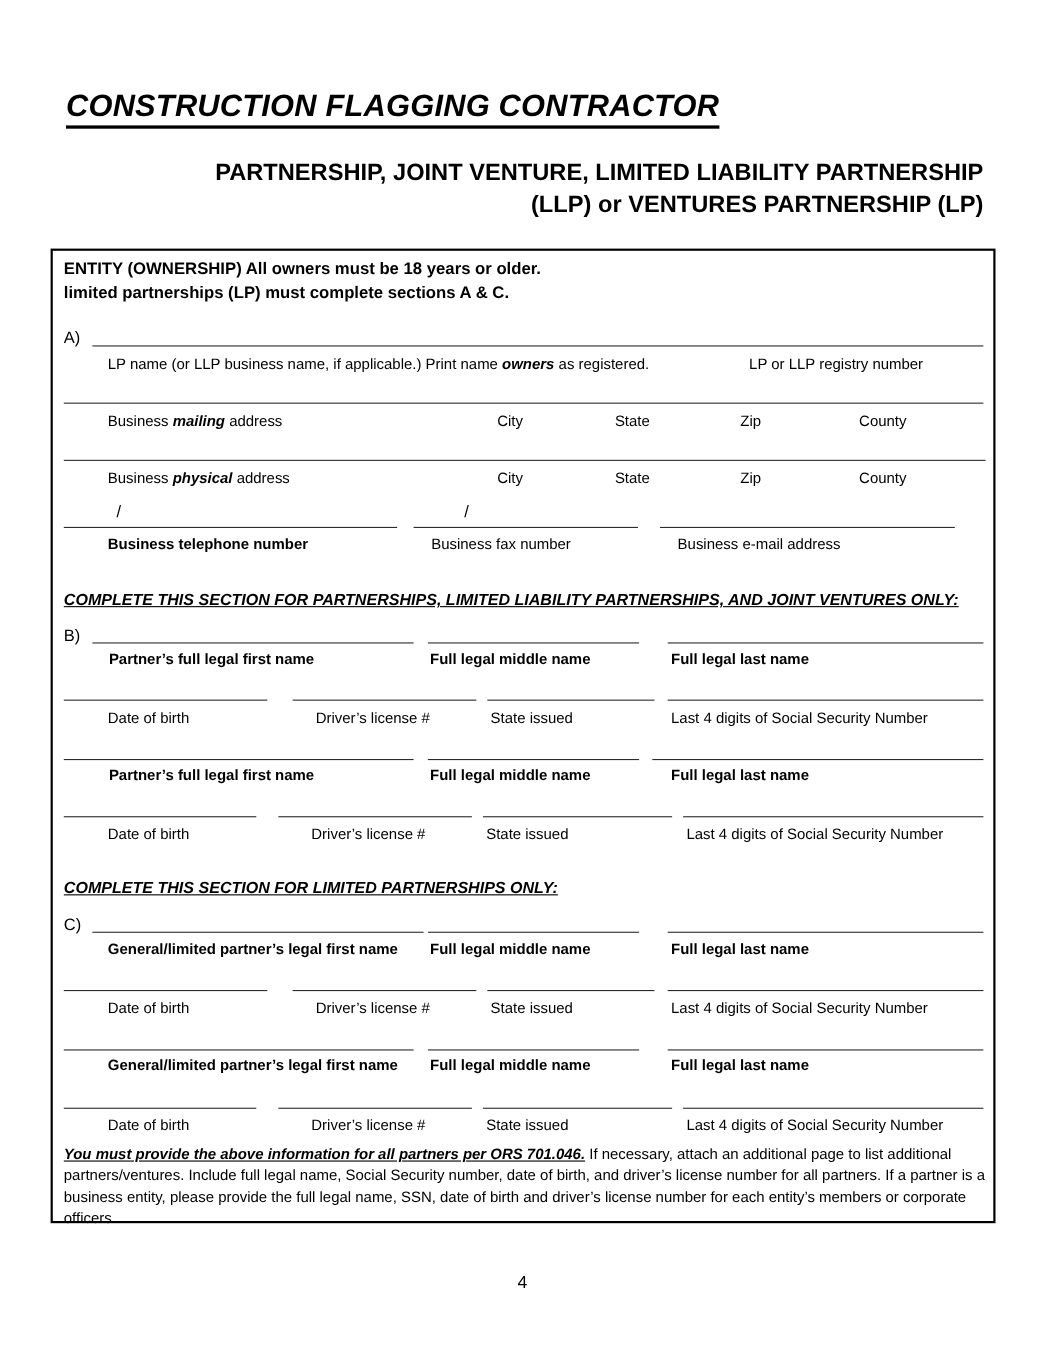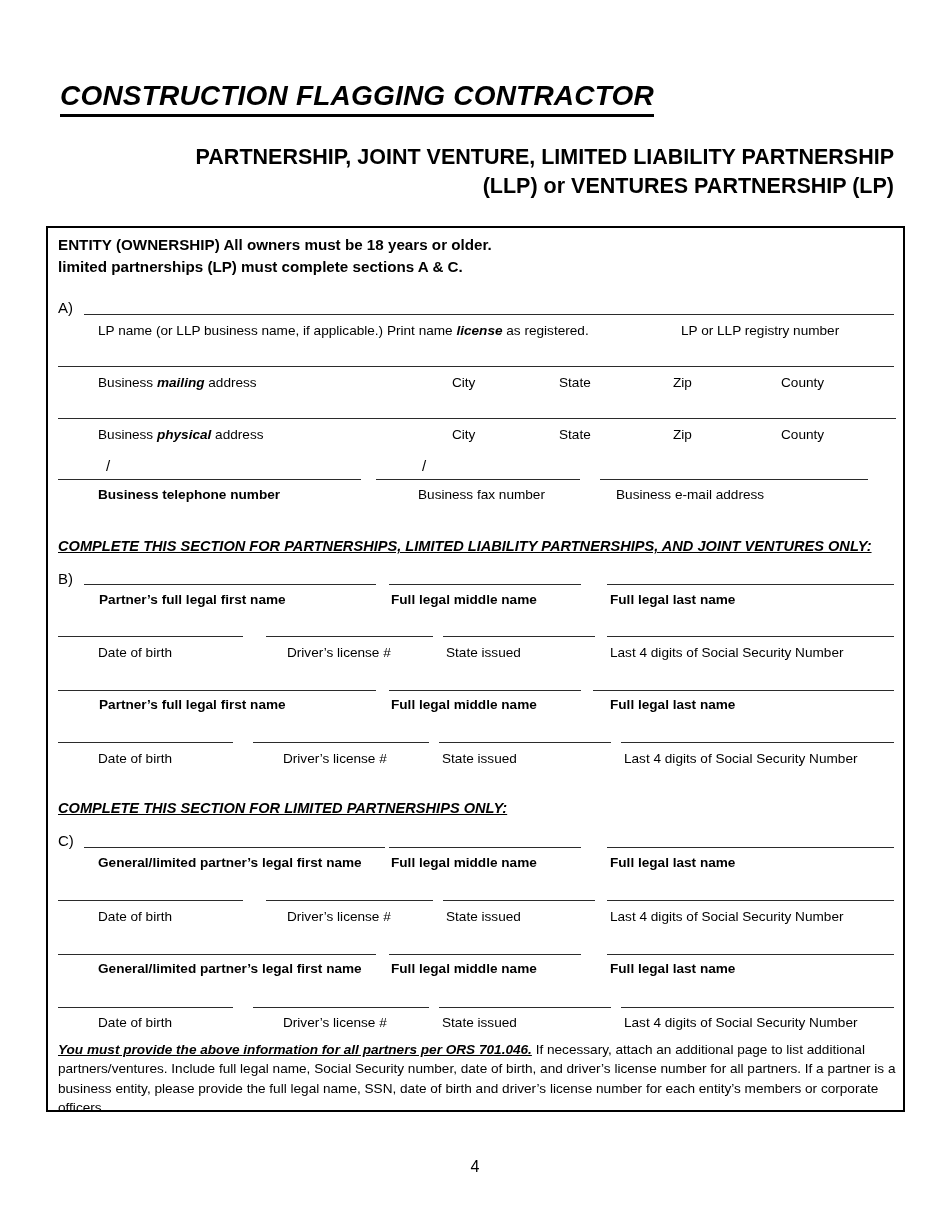--- a/index.html
+++ b/index.html
@@ -158,21 +158,21 @@
   <div class="form-box">
     <div class="box-inner">
 
       <div class="entity-intro">
         <div>ENTITY (OWNERSHIP) All owners must be 18 years or older.</div>
         <div><span>limited partnerships (LP) must complete sections A &amp; C</span><span class="plain-period">.</span></div>
       </div>
 
       <span class="marker" style="left:10px; top:72px;">A)</span>
       <div class="seg thick" style="left:36px; top:86px; width:810px;"></div>
-      <span class="cap" style="left:50px; top:96px;"><span>LP name (or LLP business name, if applicable.) Print name </span><span class="bi">license</span><span> as registered.</span></span>
+      <span class="cap" style="left:50px; top:96px;"><span>LP name (or LLP business name, if applicable.) Print name </span><span class="bi">owners</span><span> as registered.</span></span>
       <span class="cap" style="left:633px; top:96px;">LP or LLP registry number</span>
 
       <div class="seg thick" style="left:10px; top:138px; width:836px;"></div>
       <span class="cap" style="left:50px; top:148px;"><span>Business </span><span class="bi">mailing</span><span> address</span></span>
       <span class="cap" style="left:404px; top:148px;">City</span>
       <span class="cap" style="left:511px; top:148px;">State</span>
       <span class="cap" style="left:625px; top:148px;">Zip</span>
       <span class="cap" style="left:733px; top:148px;">County</span>
 
       <div class="seg thick" style="left:10px; top:190px; width:838px;"></div>
@@ -181,21 +181,21 @@
       <span class="cap" style="left:511px; top:200px;">State</span>
       <span class="cap" style="left:625px; top:200px;">Zip</span>
       <span class="cap" style="left:733px; top:200px;">County</span>
 
       <span class="slash" style="left:58px; top:230px;">/</span>
       <div class="seg thick" style="left:10px; top:251px; width:303px;"></div>
       <span class="cap" style="left:50px; top:260px;font-weight:bold;">Business telephone number</span>
 
       <span class="slash" style="left:374px; top:230px;">/</span>
       <div class="seg thick" style="left:328px; top:251px; width:204px;"></div>
-      <span class="cap" style="left:344px; top:260px;margin-left:26px;">Business fax number</span>
+      <span class="cap" style="left:344px; top:260px;">Business fax number</span>
 
       <div class="seg thick" style="left:552px; top:251px; width:268px;"></div>
       <span class="cap" style="left:568px; top:260px;">Business e-mail address</span>
 
       <div class="sec-head" style="left:10px; top:310px;">COMPLETE THIS SECTION FOR PARTNERSHIPS, LIMITED LIABILITY PARTNERSHIPS, AND JOINT VENTURES ONLY:</div>
 
       <span class="marker" style="left:10px; top:343px;">B)</span>
       <div class="seg thick" style="left:36px; top:356px; width:292px;"></div>
       <span class="cap b" style="left:51px; top:365px;">Partner’s full legal first name</span>
       <div class="seg thick" style="left:341px; top:356px; width:192px;"></div>

